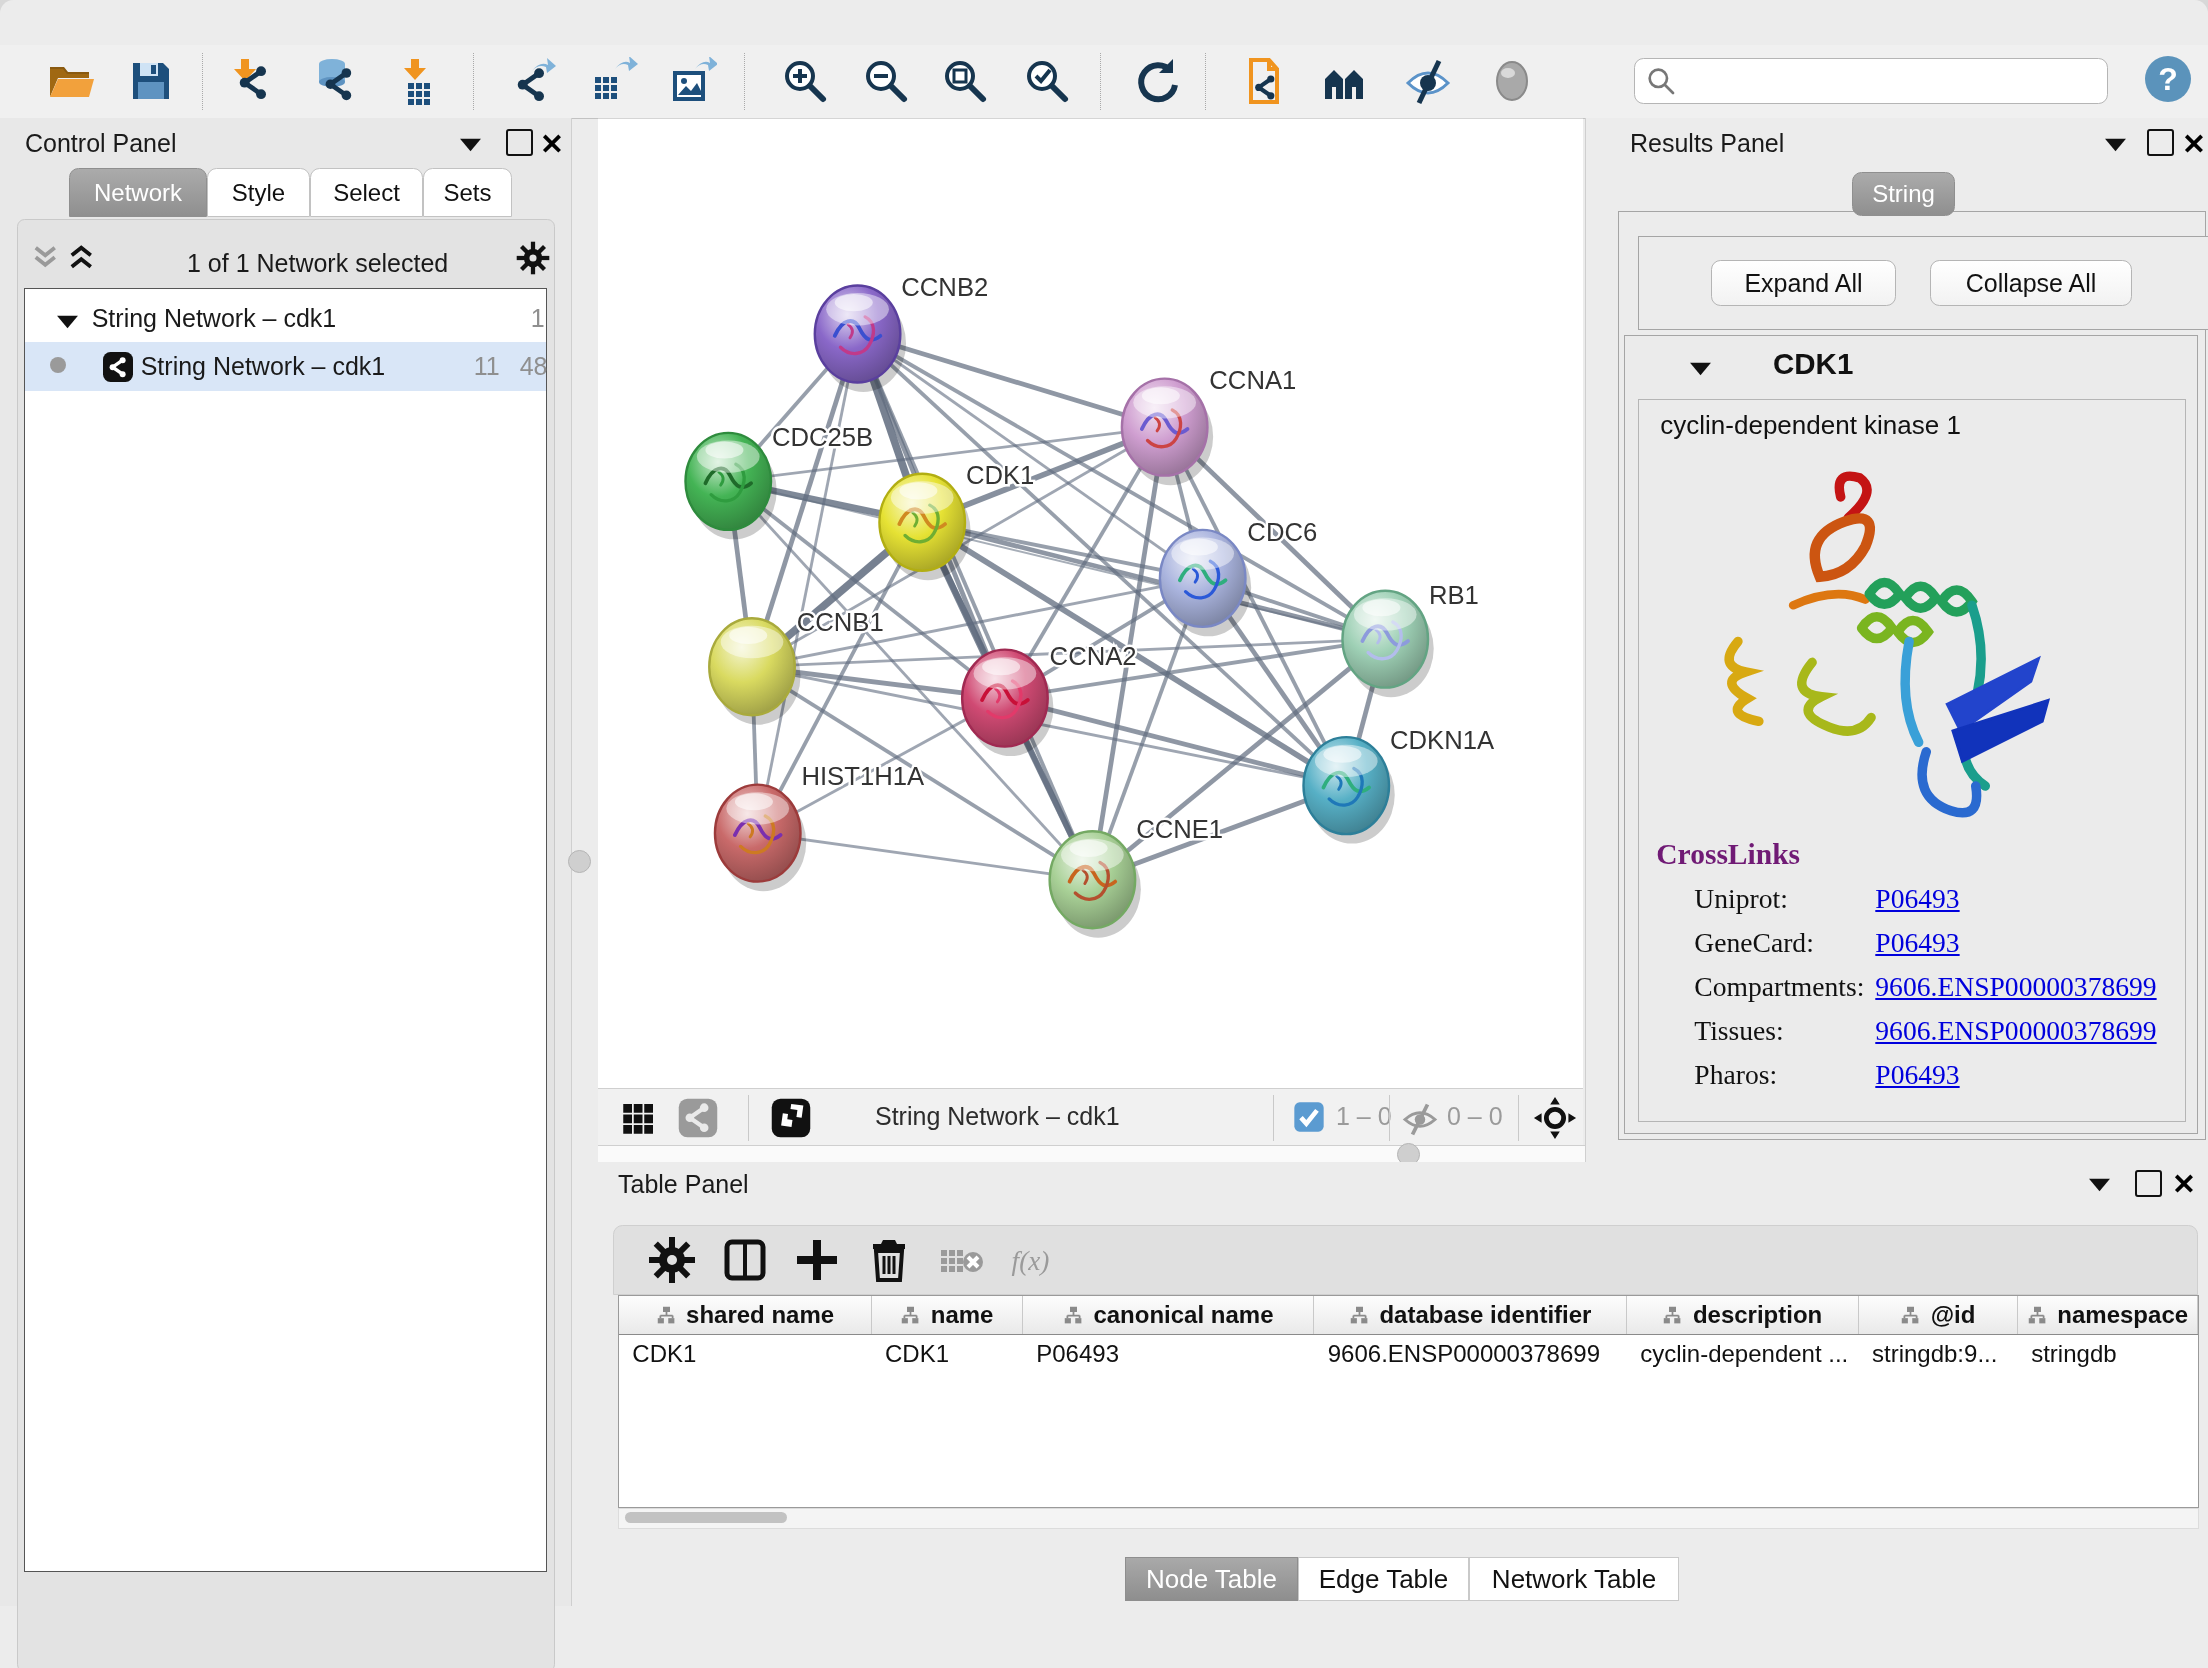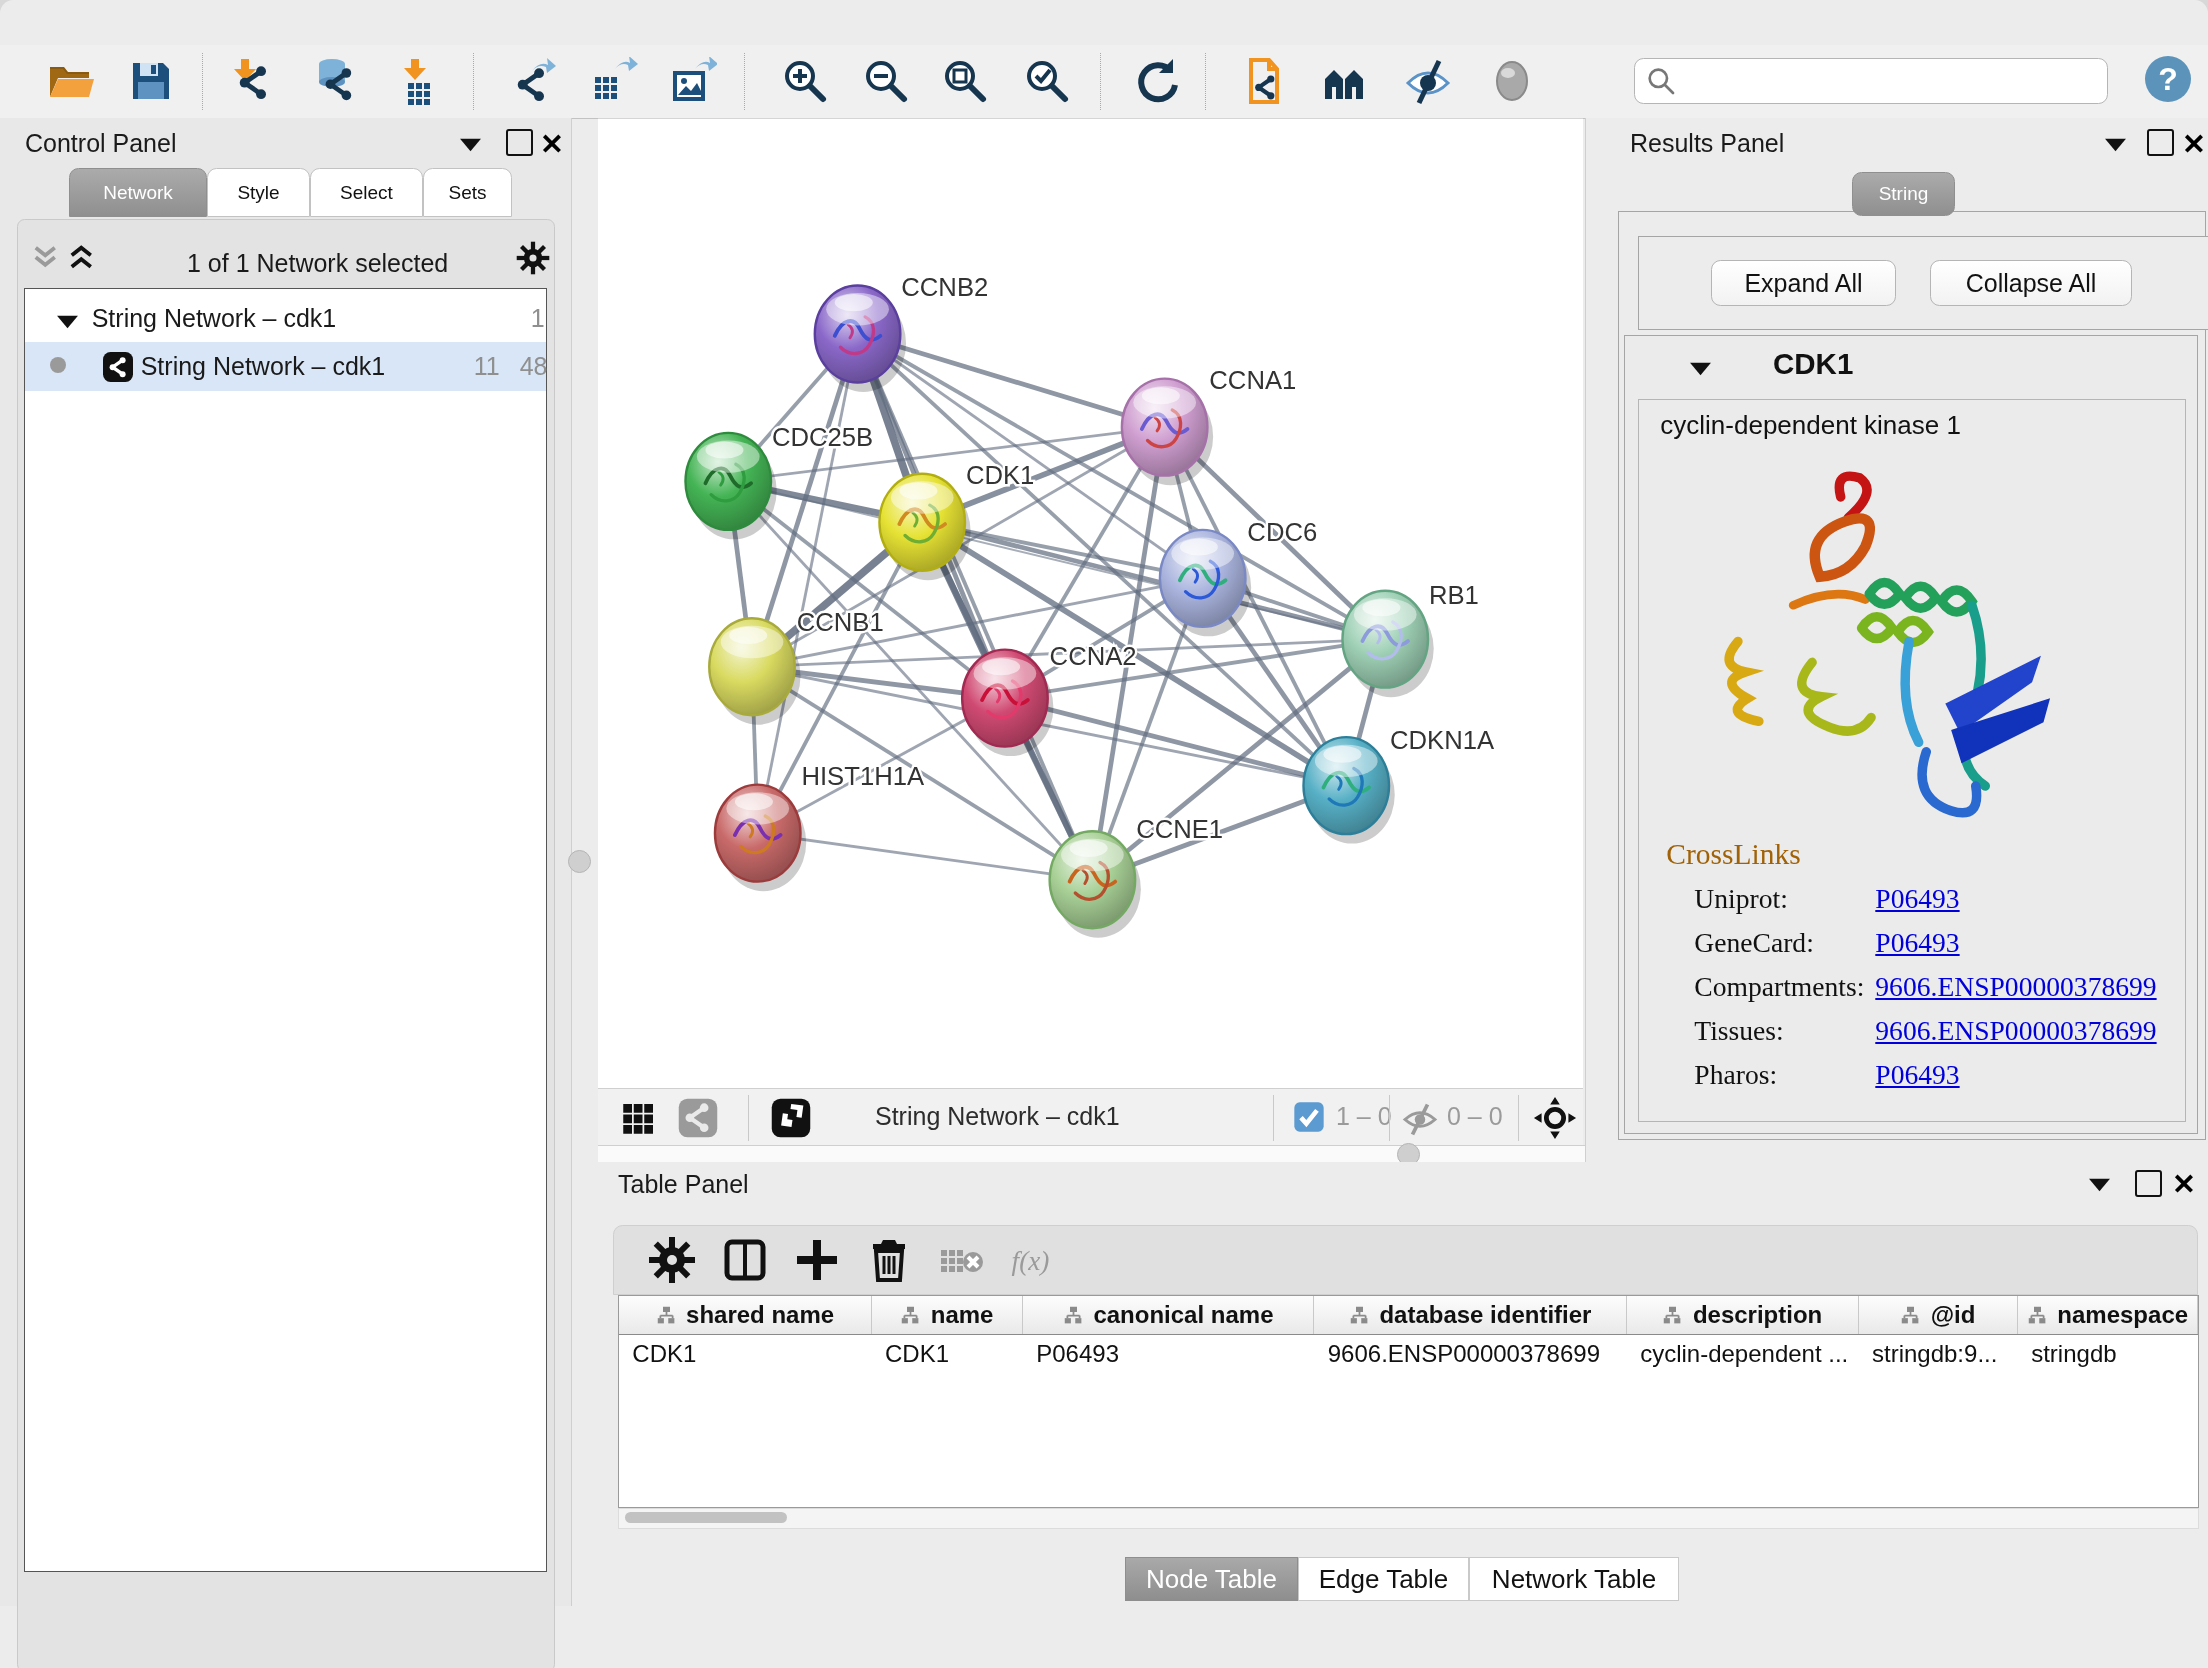--- a/index.html
+++ b/index.html
@@ -18,21 +18,21 @@
   .tb-sep{top:7.6px;width:0;height:57px;border-left:1.9px dotted #a9a9a9;}
   .searchbox{top:13.3px;left:1634px;width:472px;height:44px;background:#fff;border:1px solid #b5b5b5;
     border-radius:9.5px;}
   .searchbox input{position:absolute;left:49px;top:3.8px;width:409px;height:32px;border:none;outline:none;
     font-size:23px;background:transparent;font-family:"Liberation Sans",sans-serif;}
   .help-btn{top:11.4px;left:2145px;width:46px;height:46px;border-radius:50%;background:#5b93bb;
     color:#fff;font-size:32px;font-weight:bold;text-align:center;line-height:46px;}
   
   .panel-title{font-size:25px;color:#1a1a1a;}
   .ctrl{left:0;top:118px;width:571px;height:1488px;background:#e8e8e8;border-right:1px solid #cfcfcf;}
-  .tab{position:absolute;box-sizing:border-box;text-align:center;font-size:19px;
+  .tab{position:absolute;box-sizing:border-box;text-align:center;font-size:24px;
     border:1px solid #c2c2c2;background:#fff;color:#111;border-radius:9.5px 9.5px 0 0;}
   .tab.sel{background:linear-gradient(#ababab,#8f8f8f);color:#fff;border-color:#8f8f8f;}
   .treebox{background:#fff;border:1.9px solid #555;}
   .tree-row{position:absolute;left:0;width:100%;height:46px;font-size:25px;color:#1a1a1a;}
   .row-sel{background:#d9e6f7;}
   .count{color:#8f8f8f;}
   
   .canvas{left:598px;top:118px;width:985px;height:970px;background:#fff;border-top:1px solid #d5d5d5;}
   .net-status{left:598px;top:1088px;width:985px;height:57px;background:#f1f1f1;border-top:1px solid #cfcfcf;}
   .ns-sep{top:5.7px;height:46px;width:0;border-left:1px solid #c9c9c9;}
@@ -589,21 +589,21 @@
             <path d="M120 218 q-26 32 10 36 q-32 16 8 32 q30 12 44 -10" stroke="#a8b81a" stroke-width="10"></path>
             <path d="M180 146 q16 -24 32 0 q-16 22 -32 0 m38 4 q16 -24 32 0 q-16 22 -32 0 m38 4 q16 -24 32 0 q-16 22 -32 0" stroke="#23a05a" stroke-width="10"></path>
             <path d="M172 182 q16 -24 32 0 q-16 22 -32 0 m38 4 q16 -24 32 0 q-16 22 -32 0" stroke="#7ab520" stroke-width="10"></path>
             <path d="M222 196 q-12 64 10 106" stroke="#3aa0d8" stroke-width="10"></path>
             <path d="M288 158 q22 64 -6 128 q-10 42 20 62" stroke="#1a9e8c" stroke-width="10"></path>
             <path d="M262 262 l96 -48 l-8 24 l-74 52 z" fill="#2244cc" stroke="#2244cc" stroke-width="3"></path>
             <path d="M268 290 l100 -32 l-6 22 l-84 42 z" fill="#1133bb" stroke="#1133bb" stroke-width="3"></path>
             <path d="M240 312 q-16 48 26 62 q32 10 26 -26" stroke="#2a6ad0" stroke-width="10"></path>
           </g>
         </svg>
-        <div class="abs serif" style="left:27px;top:438px;font-size:29.5px;font-weight:normal;color:#a16207">CrossLinks</div>
+        <div class="abs serif" style="left:17px;top:438px;font-size:29.5px;font-weight:bold;color:#701a75">CrossLinks</div>
         <div class="abs serif" id="crosslinks-rows" style="left:0;top:483px;width:546px">
             <div class="cl-row">
               <span class="cl-label">Uniprot:</span>
               <a class="cl-link" href="#">P06493</a>
             </div>
             <div class="cl-row">
               <span class="cl-label">GeneCard:</span>
               <a class="cl-link" href="#">P06493</a>
             </div>
             <div class="cl-row">

